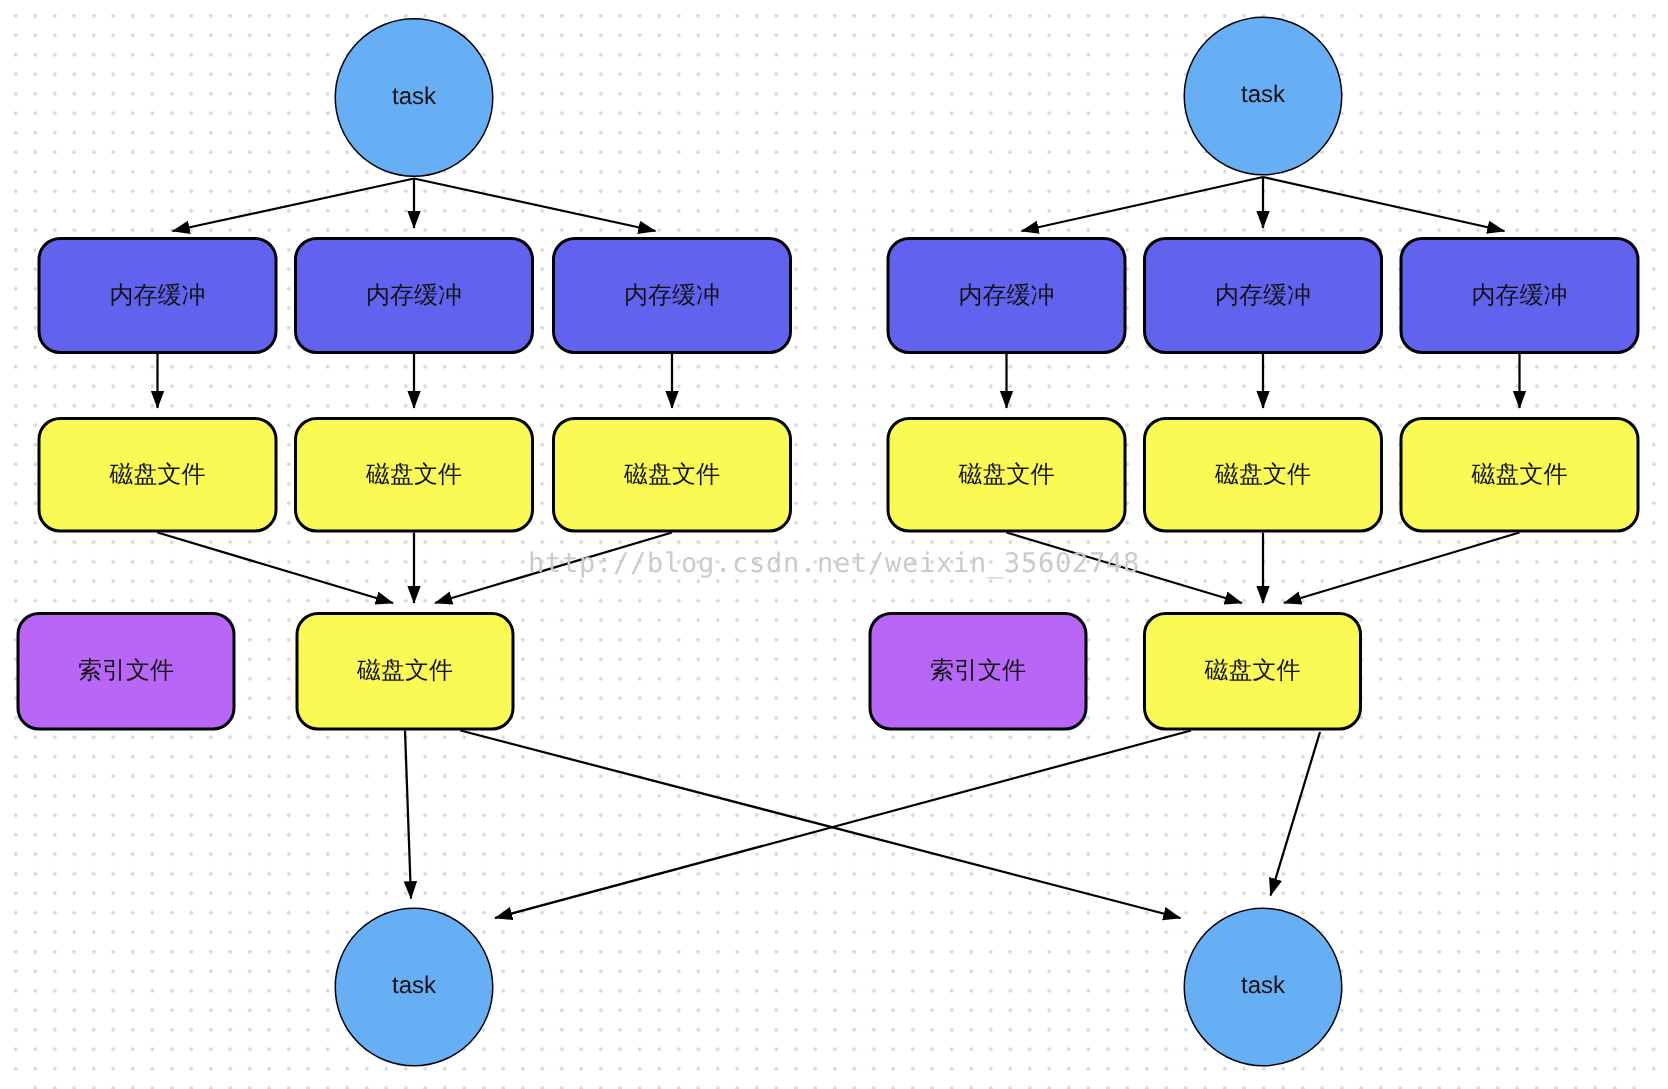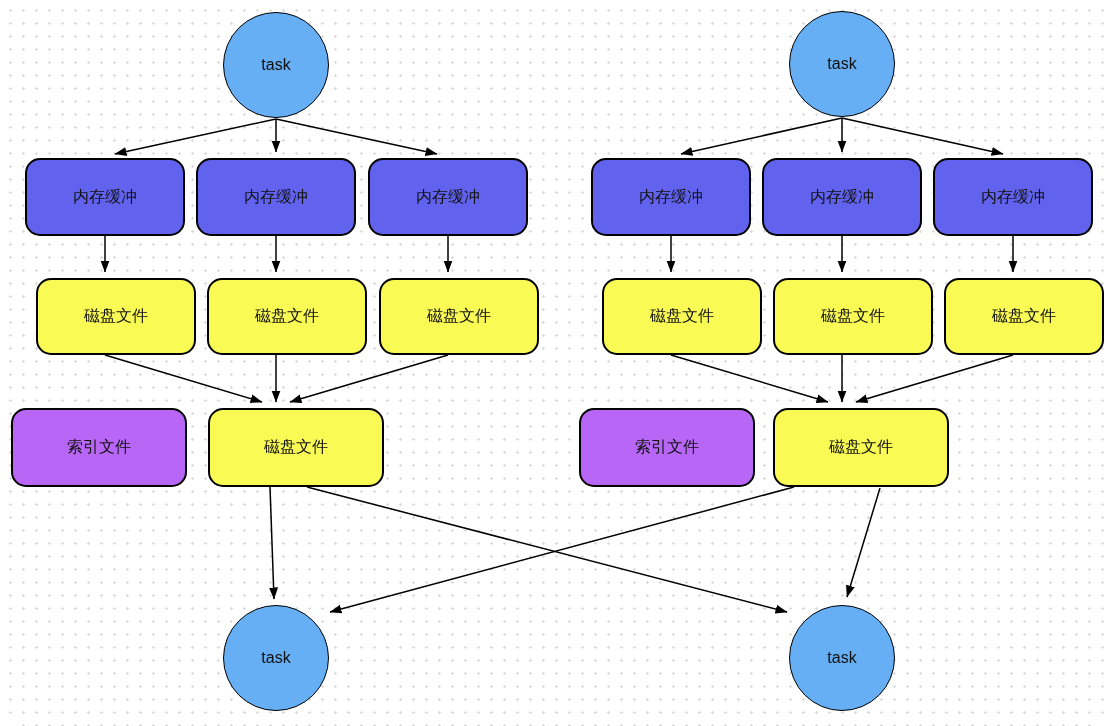--- a/index.html
+++ b/index.html
@@ -35,23 +35,23 @@
   }
   .circle{
     width:106px;height:106px;border-radius:50%;
     background:var(--task-fill);
     border:1.6px solid var(--node-border);
   }
   .rect{
     width:160px;height:78px;border-radius:15px;
     border:2px solid var(--node-border);
   }
-  .rect.small{width:176px;height:79px;text-align:right;}
+  .rect.small{width:146px;height:79px;text-align:right;}
   .mb{background:var(--memory-buffer-fill);}
-  .df{background:var(--disk-file-fill);margin-left:11px;}
+  .df{background:var(--disk-file-fill);}
   .idx{background:var(--index-file-fill);}
   .watermark{
     position:absolute;top:365px;left:50%;transform:translateX(-50%);
     color:var(--watermark-text);
     font-family:"DejaVu Sans Mono","Liberation Mono",monospace;
     font-size:18px;letter-spacing:0.5px;white-space:nowrap;
   }
 </style>
 </head>
 <body>
@@ -149,14 +149,15 @@
   <div class="node rect small idx" style="left:579px;top:408px;">
     <span>索引文件</span>
   </div>
   <div class="node rect small df" style="left:762px;top:408px;">
     <span>磁盘文件</span>
   </div>
   <div class="node circle" style="left:789px;top:605px;">
     <span>task</span>
   </div>
 
+  <div class="watermark">http://blog.csdn.net/weixin_35602748</div>
 
 </div>
 
 </body></html>

